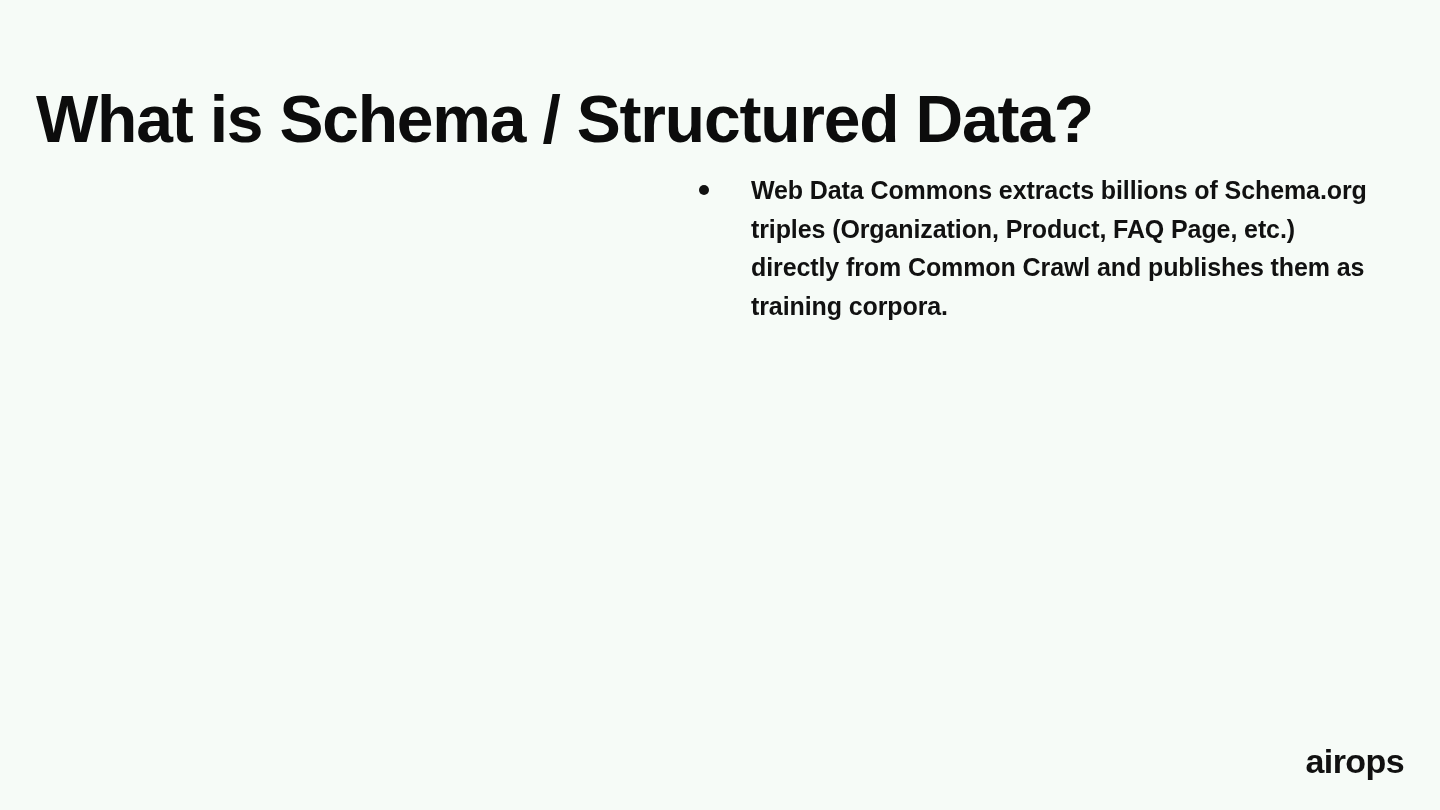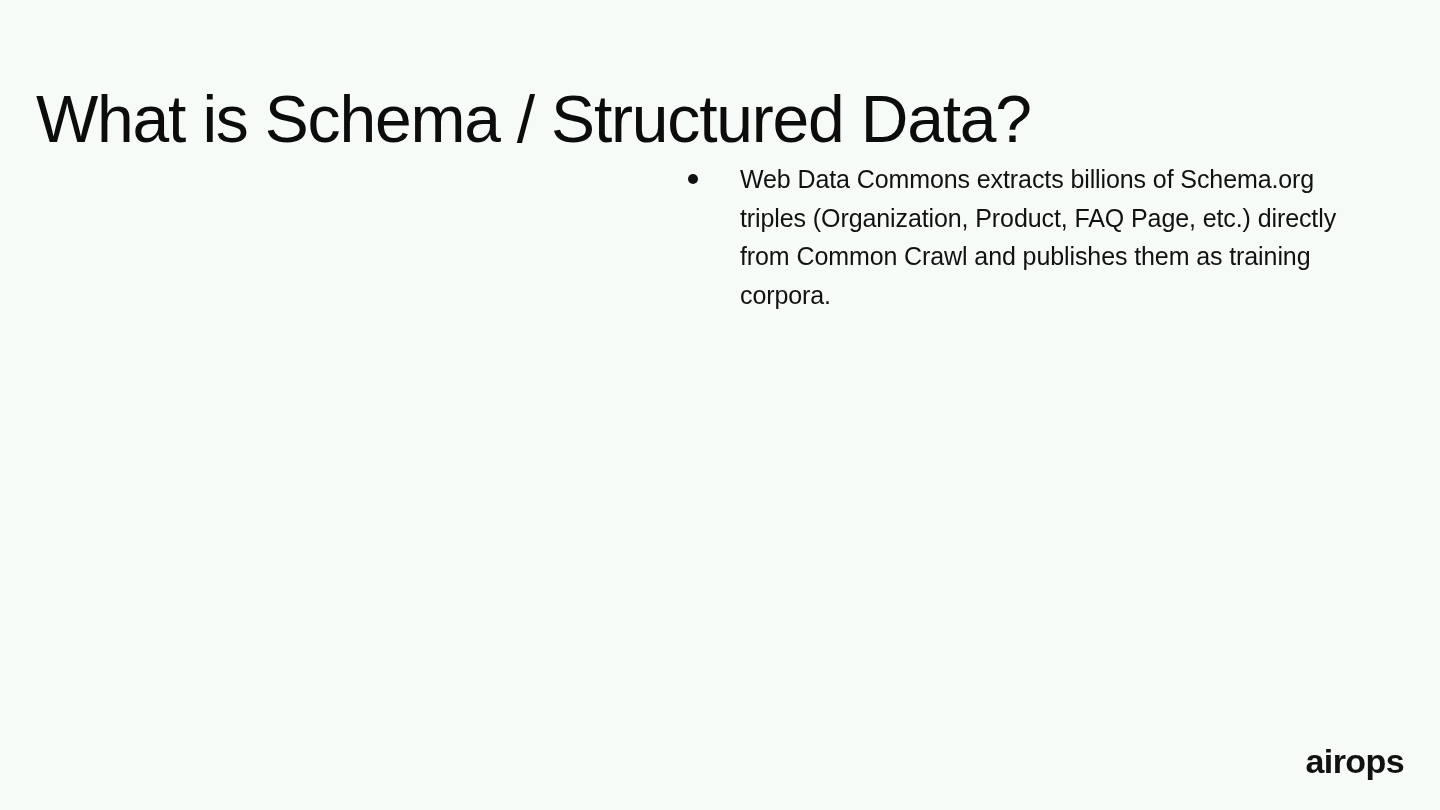--- a/index.html
+++ b/index.html
@@ -22,21 +22,21 @@
   }
 
   
   .slide-title {
     position: absolute;
     left: 36px;
     top: 36px;
     width: 1340px;
     font-size: 66px;
     line-height: 78px;
-    font-weight: 400;
+    font-weight: 700;
     letter-spacing: -1.2px;
     color: #0c0c0c;
     white-space: nowrap;
   }
 
   
   .left-col {
     position: absolute;
     left: 36px;
     top: 158px;
@@ -55,22 +55,23 @@
 
   
   .right-col {
     position: absolute;
     left: 686px;
     top: 160px;
     width: 700px;
   }
   .bullet-list {
     list-style: none;
-    margin: 0;
+    margin: 11px;
     padding: 0;
+    font-weight: bold;
   }
   .bullet-item {
     position: relative;
     padding-left: 54px;
     margin-bottom: 56px;
     font-size: 25px;
     line-height: 38.5px;
     color: #111111;
     letter-spacing: -0.1px;
   }

